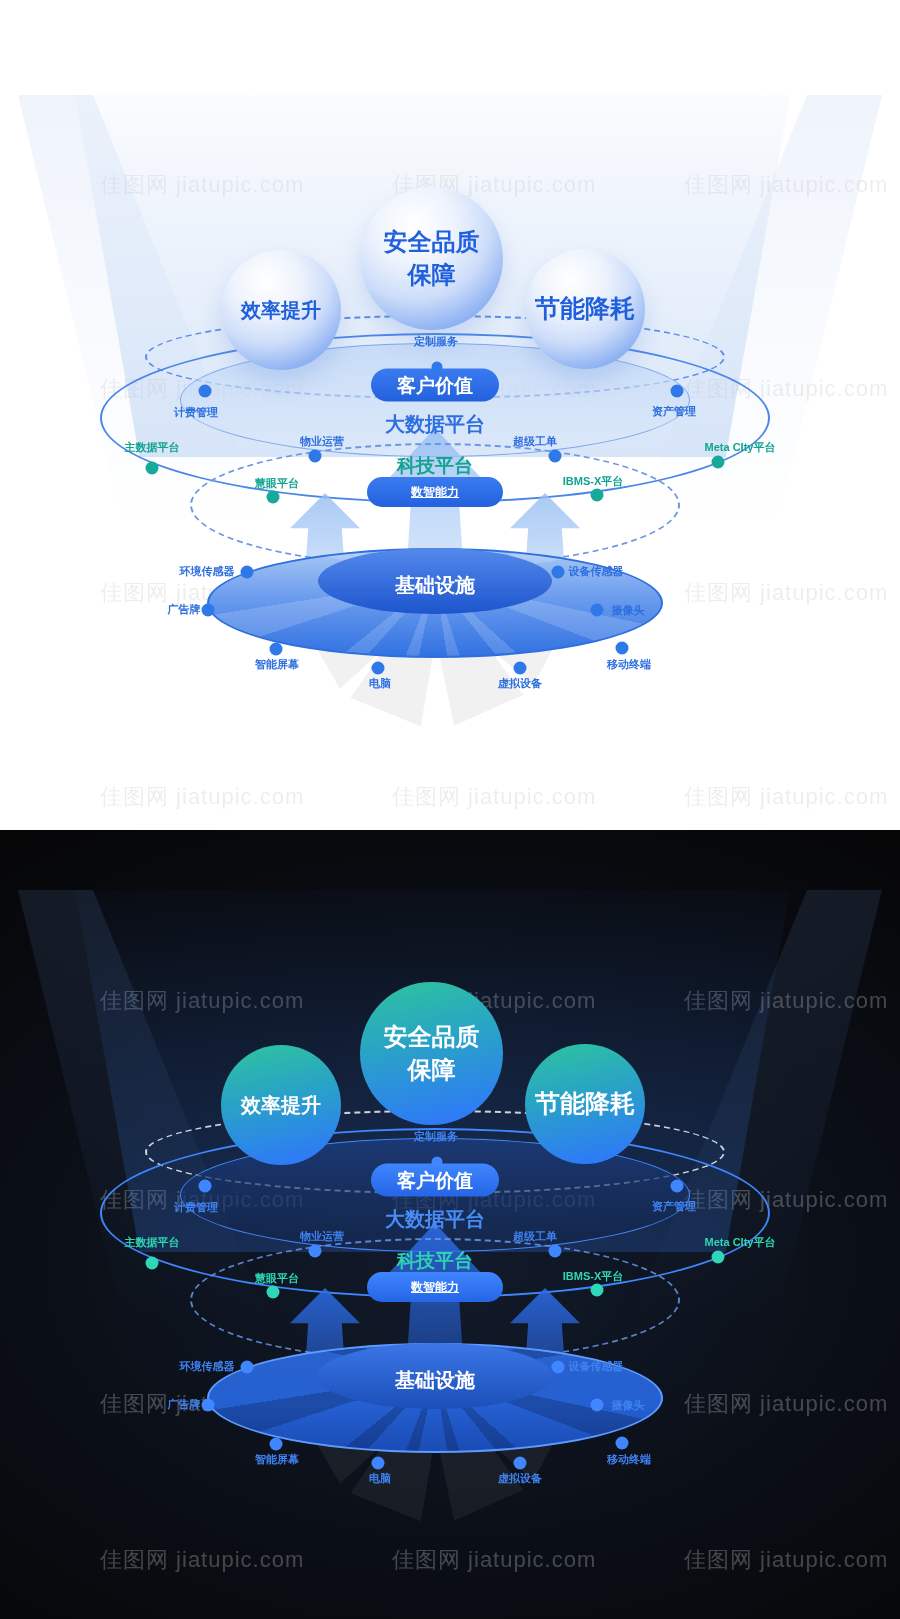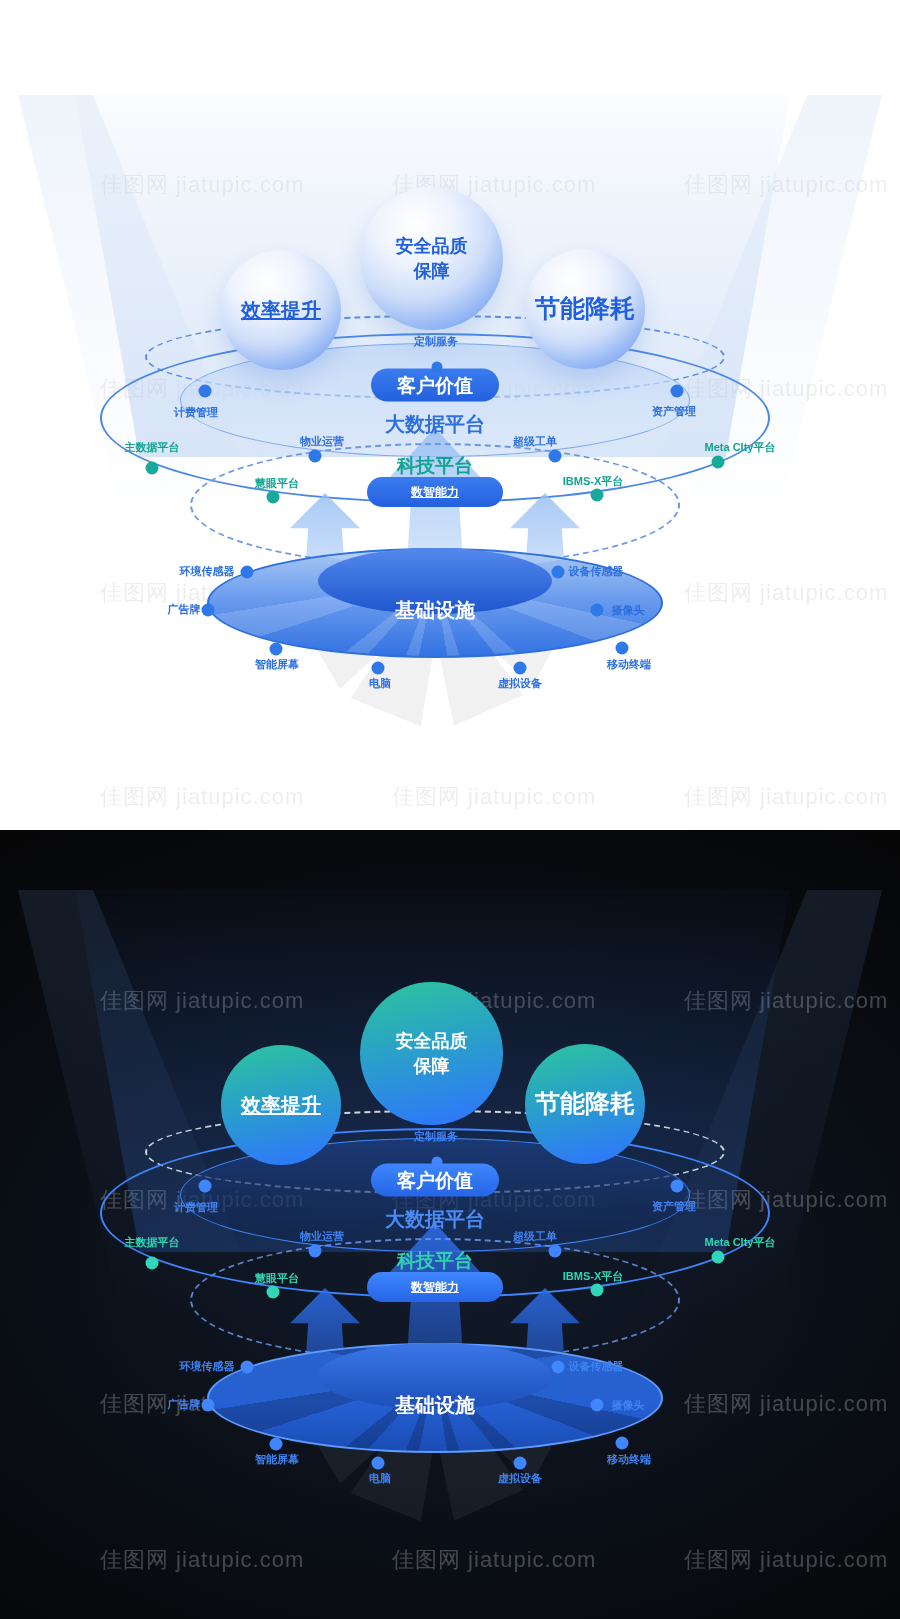--- a/index.html
+++ b/index.html
@@ -67,22 +67,22 @@
   .fan{position:absolute;top:495px;left:397px;width:76px;height:132px;z-index:6;
        transform-origin:50% 0;clip-path:polygon(38% 0,62% 0,100% 100%,0 100%);}
   .light .fan{background:rgba(0,0,0,.055);}
   .dark  .fan{background:rgba(255,255,255,.055);}
   .fan1{transform:rotate(-62deg);} .fan2{transform:rotate(-24deg);}
   .fan3{transform:rotate(22deg);}  .fan4{transform:rotate(60deg);}
 
   
   .sphere{position:absolute;border-radius:50%;display:flex;align-items:center;justify-content:center;
           text-align:center;font-weight:bold;z-index:9;line-height:1.35;}
-  .sph-c{left:360px;top:92px;width:143px;height:143px;font-size:18px;}
-  .sph-l{left:221px;top:155px;width:120px;height:120px;font-size:20px;text-decoration:underline;}
+  .sph-c{left:360px;top:92px;width:143px;height:143px;font-size:24px;}
+  .sph-l{left:221px;top:155px;width:120px;height:120px;font-size:20px;}
   .sph-r{left:525px;top:154px;width:120px;height:120px;font-size:25px;}
   .light .sphere{color:#2160dc;
     background:radial-gradient(circle at 38% 26%,#ffffff 0%,#edf3fd 30%,#ccdcf9 55%,#88aef3 80%,#5585ea 100%);
     box-shadow:0 12px 22px rgba(90,135,220,.22);}
   .dark .sphere{color:#ffffff;
     background:linear-gradient(168deg,#2dc39f 2%,#29a3c6 42%,#2e7bf6 90%);}
 
   
   .pill{position:absolute;transform:translate(-50%,-50%);display:flex;align-items:center;justify-content:center;
         color:#fff;font-weight:bold;border-radius:17px;z-index:10;white-space:nowrap;text-align:right;}
@@ -90,21 +90,21 @@
   .pill-dc{left:435px;top:397px;width:136px;height:30px;font-size:12px;text-decoration:underline;}
   .light .pill{background:linear-gradient(180deg,#3a7bf0,#2361dd);}
   .dark  .pill{background:linear-gradient(180deg,#3f86ff,#2565e6);}
 
   
   .ltitle{position:absolute;transform:translate(-50%,-50%);font-weight:bold;white-space:nowrap;z-index:10;}
   .t-bigdata{left:435px;top:329px;font-size:20px;color:#2e6fe0;}
   .dark .t-bigdata{color:#4a8cf7;}
   .t-tech{left:435px;top:371px;font-size:19px;color:#12a391;}
   .dark .t-tech{color:#2fd1b2;}
-  .t-infra{left:435px;top:515px;font-size:20px;color:#ffffff;}
+  .t-infra{left:435px;top:490px;font-size:20px;color:#ffffff;}
 
   
   .dot{position:absolute;width:13px;height:13px;border-radius:50%;transform:translate(-50%,-50%);z-index:11;}
   .dot.sm{width:11px;height:11px;}
   .dot-blue{background:#2e78e8;} .dark .dot-blue{background:#3f86ff;}
   .dot-teal{background:#17a99a;} .dark .dot-teal{background:#2fd6b8;}
 
   
   .lbl{position:absolute;transform:translate(-50%,-50%);font-size:11px;font-weight:bold;
        white-space:nowrap;z-index:11;}

